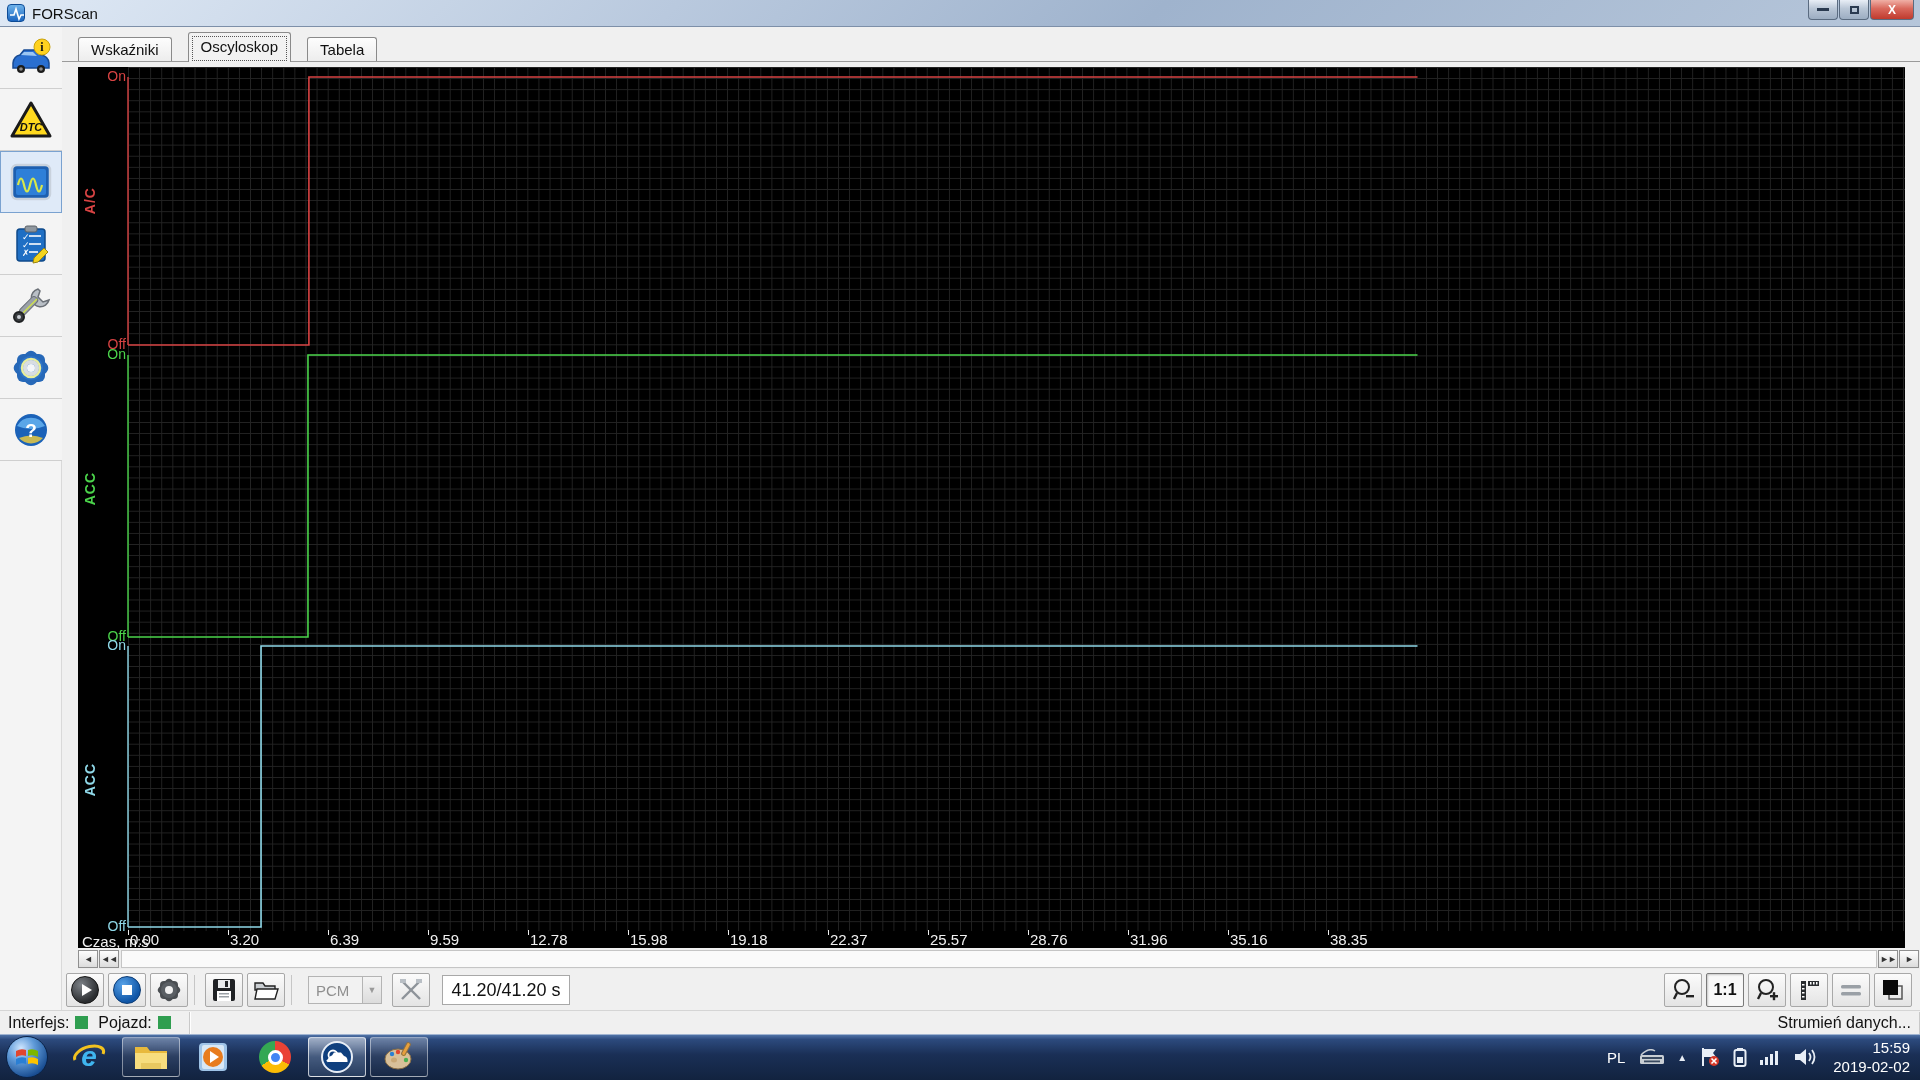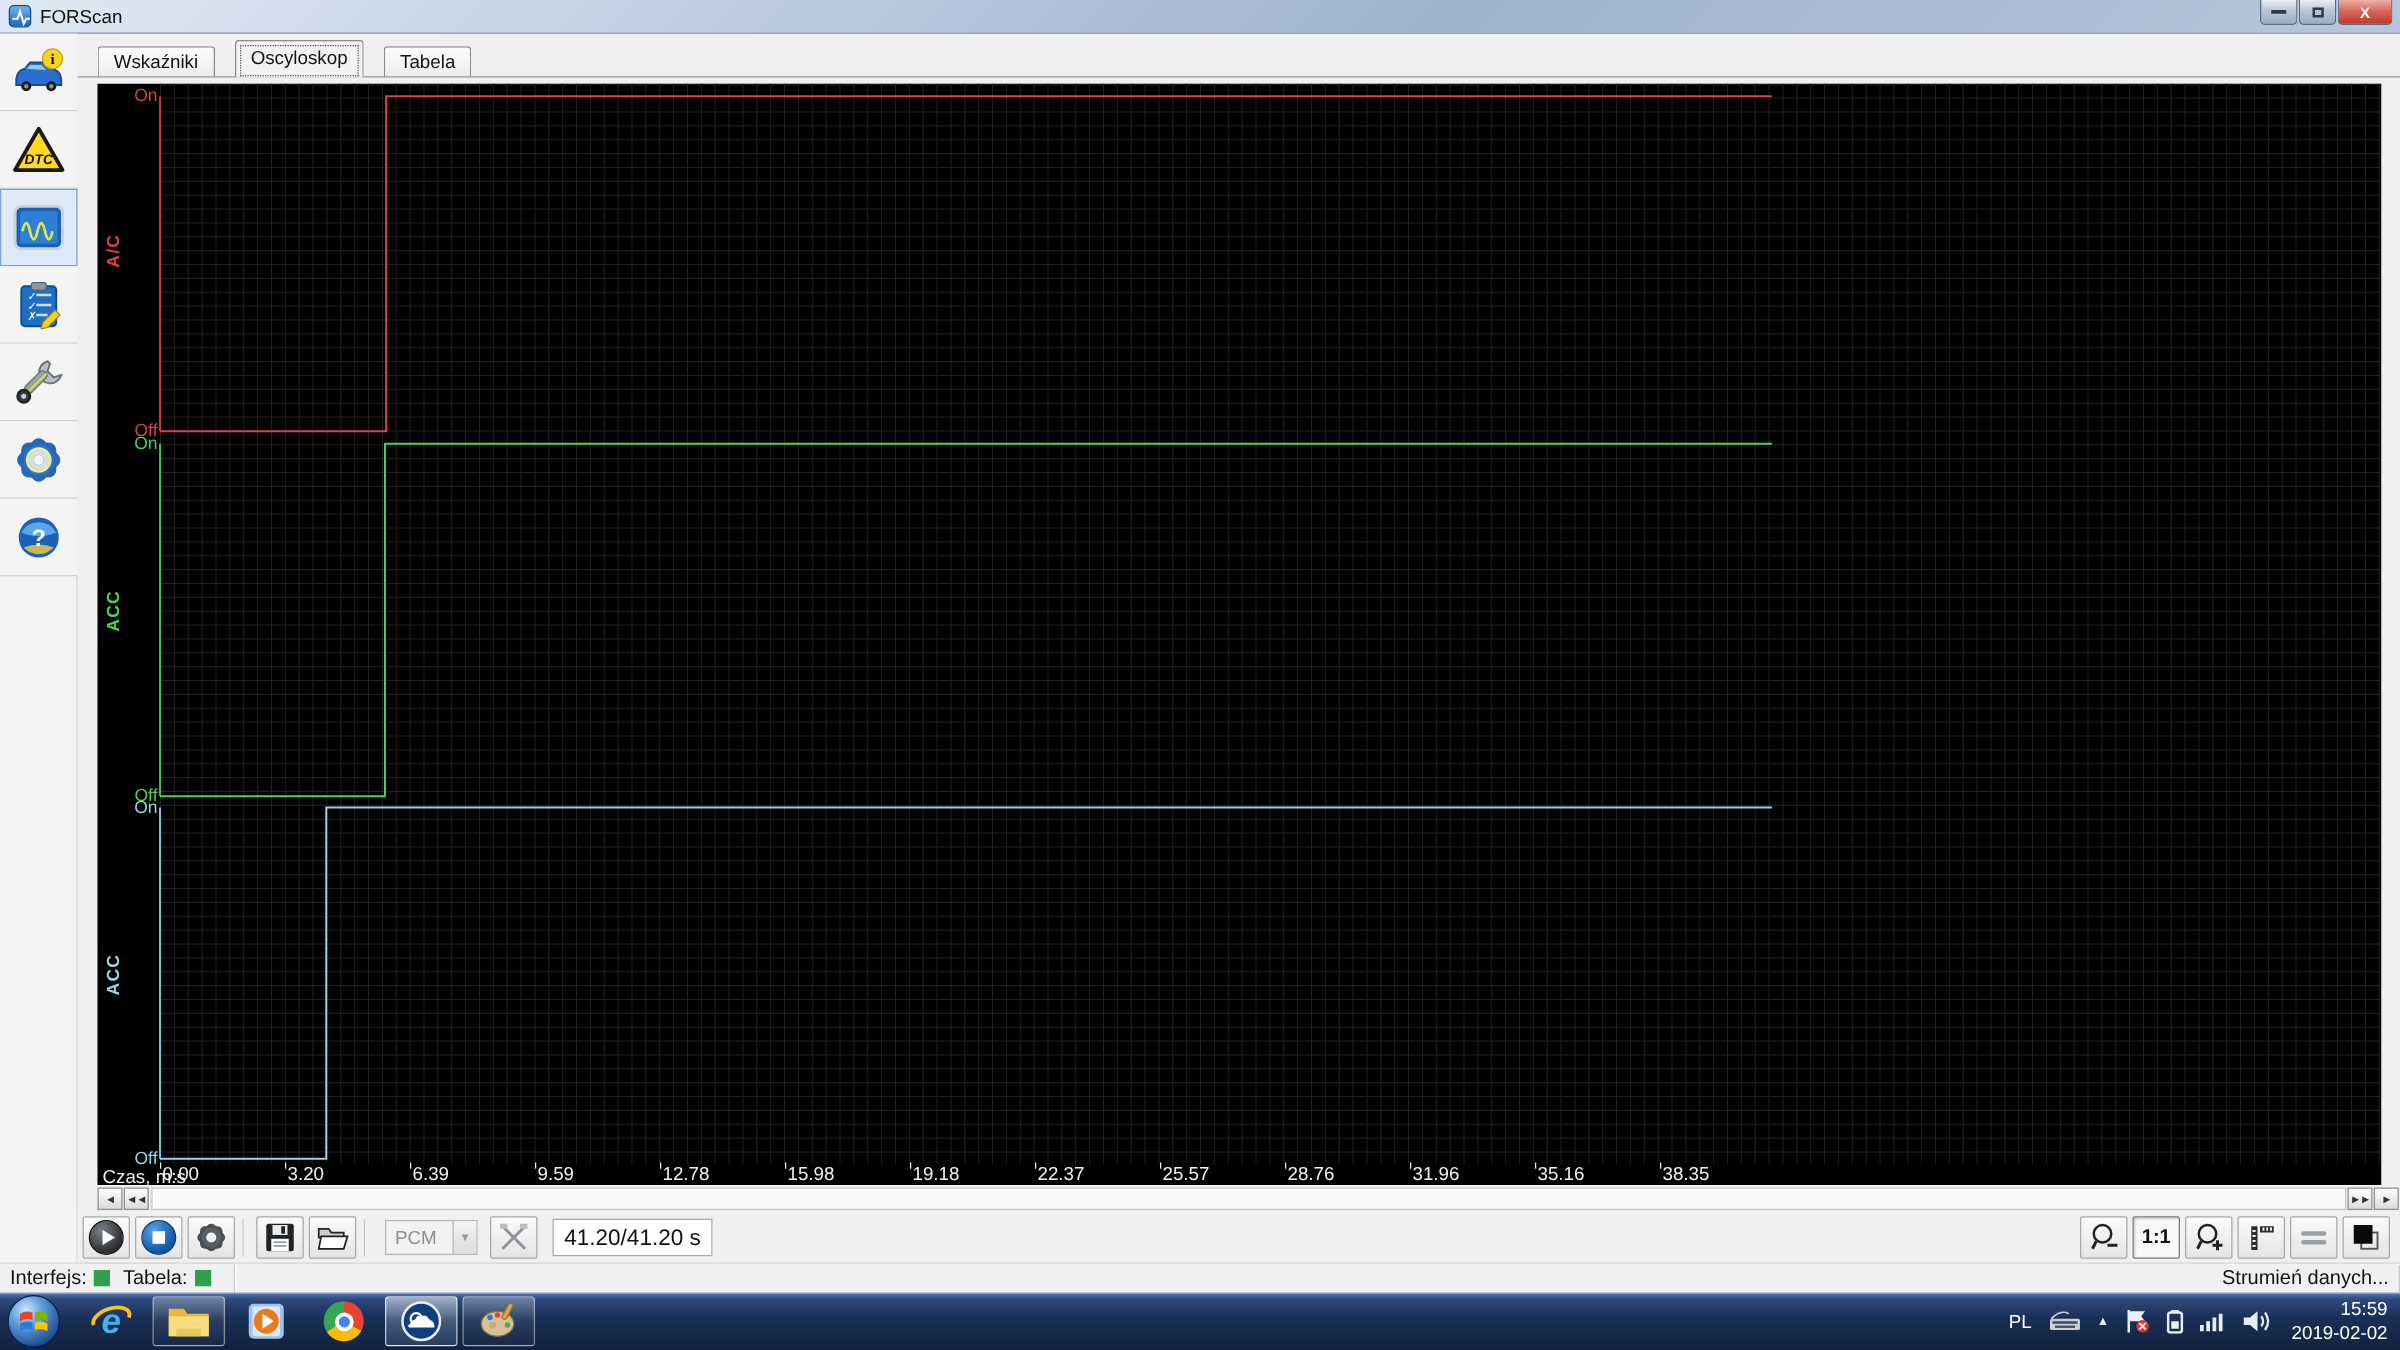--- a/index.html
+++ b/index.html
@@ -341,21 +341,21 @@
           <rect x="3" y="3" width="15" height="15" fill="#0a0a0a"></rect>
         </svg>
       </div>
     </div>
   </div>
 
   <div id="statusbar">
     <div class="sb-panel">
       <span>Interfejs:</span>
       <span class="led" id="led-interface" style="background: rgb(47, 158, 80);"></span>
-      <span>Tabela:</span>
+      <span>Pojazd:</span>
       <span class="led" id="led-vehicle" style="background: rgb(47, 158, 80);"></span>
     </div>
     <div class="sb-panel" style="flex:1;">
       <span>Strumień danych...</span>
     </div>
   </div>
 
   <div id="taskbar">
     <div id="task-left">
       <div id="start-orb">

